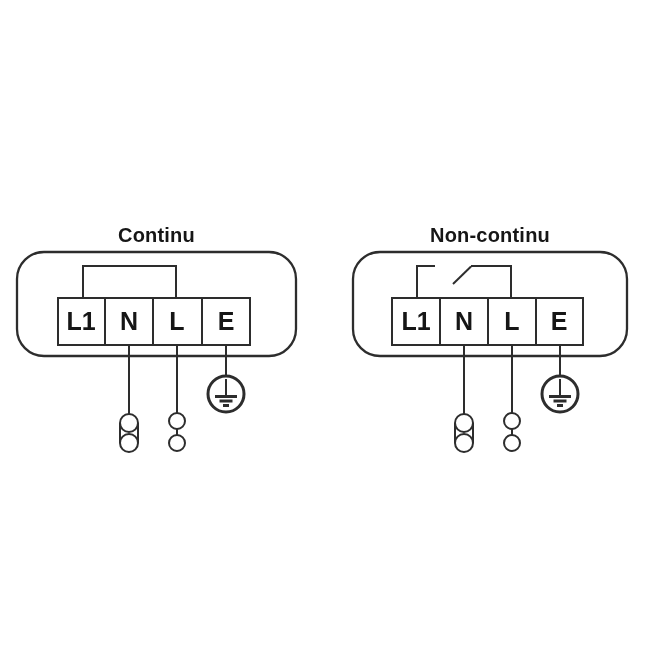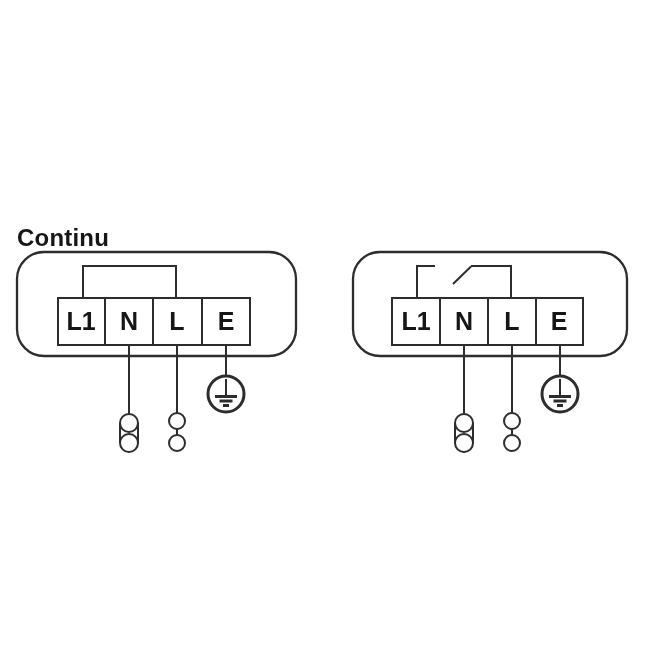--- a/index.html
+++ b/index.html
@@ -14,21 +14,22 @@
     background:var(--bg);
     font-family:"Liberation Sans", sans-serif;
     overflow:hidden;
   }
   .diagram{position:absolute;top:220px;width:325px;height:250px;}
   .diagram.left{left:0;}
   .diagram.right{left:325px;}
   .diagram-title{
     position:absolute;
     top:4px;
-    font-size:24px;
+    text-align:center;
+    font-size:20px;
     font-weight:bold;
     color:var(--text);
     letter-spacing:0.2px;
   }
   .diagram.left .diagram-title{left:17px;width:279px;}
   .diagram.right .diagram-title{left:28px;width:274px;}
   svg{display:block;position:absolute;left:0;top:0;color:var(--line);}
   svg .stroke{fill:none;stroke:currentColor;stroke-width:2;}
   svg .enclosure{stroke-width:2.3;}
   svg .thick{stroke-width:3;}
@@ -95,20 +96,21 @@
         <circle class="stroke thick" cx="226" cy="174" r="18"></circle>
         <line class="stroke" x1="226" y1="159" x2="226" y2="175"></line>
         <line class="stroke thick" x1="215" y1="176.5" x2="237" y2="176.5"></line>
         <line class="stroke thick" x1="219.5" y1="181" x2="232.5" y2="181"></line>
         <line class="stroke thick" x1="223" y1="185.5" x2="229" y2="185.5"></line>
       </g>
     </svg>
   </section>
 
   <section class="diagram right">
+    <div class="diagram-title">Non-continu</div>
     <svg width="325" height="250" viewBox="0 0 325 250">
 
       <g>
         <rect class="stroke enclosure" x="28" y="32" width="274" height="104" rx="27" ry="27"></rect>
       </g>
 
       <g>
         <path class="stroke" d="M92,78 V46 H110"></path>
         <line class="stroke" x1="128" y1="64" x2="146" y2="46.5"></line>
         <path class="stroke" d="M146,46 H186 V78"></path>

